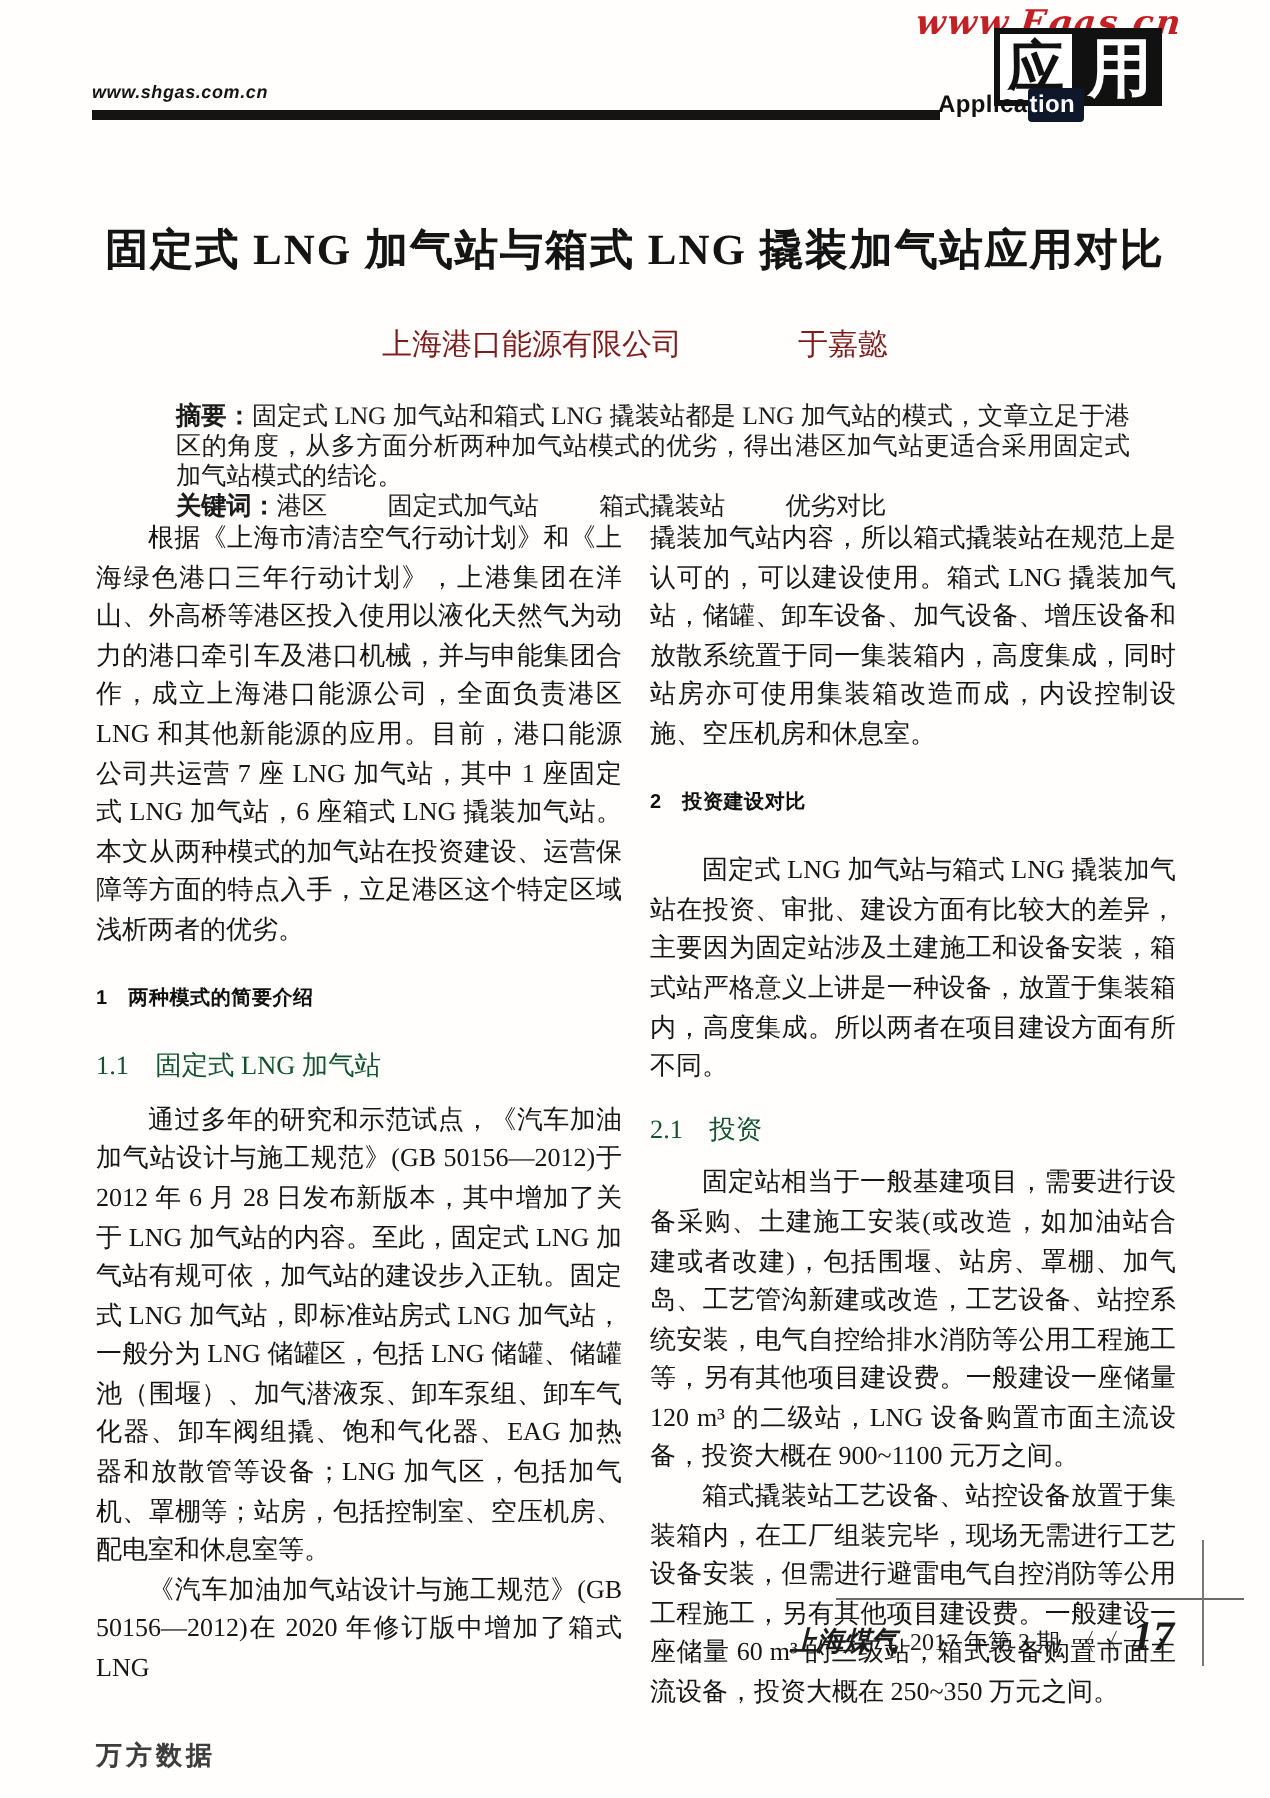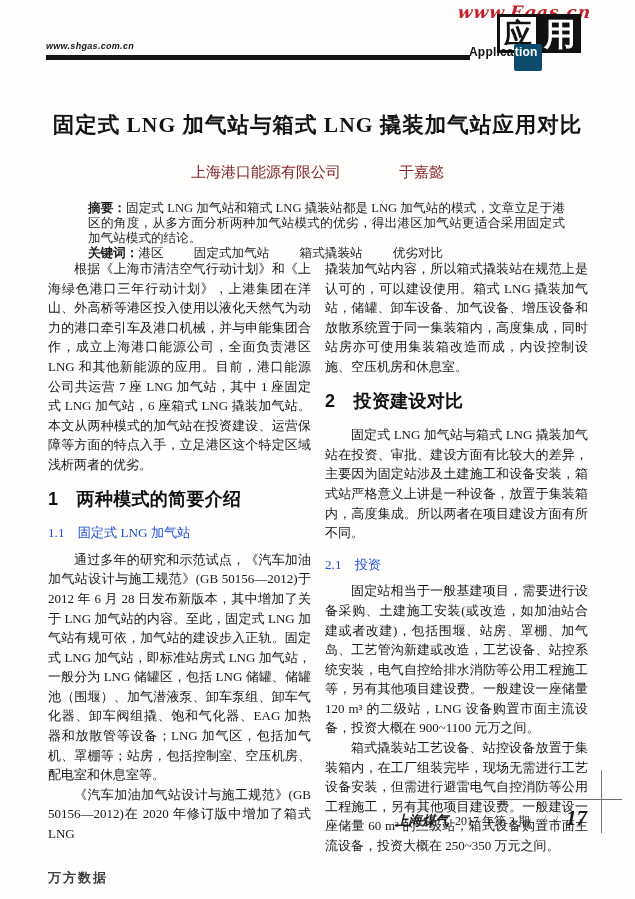--- a/index.html
+++ b/index.html
@@ -33,21 +33,21 @@
     display:flex;align-items:center;justify-content:center;
     font-weight:700;font-size:32px;color:#fff;line-height:1;
     font-family:"Liberation Sans",sans-serif;
   }
   .badge-label{
     position:absolute;left:-28px;top:31px;white-space:nowrap;
     font-family:"Liberation Sans",sans-serif;font-weight:700;font-size:12px;
     letter-spacing:.2px;
   }
   .lbl-black{color:#111;}
-  .lbl-white{color:#fff;background:#0c4a6e;padding:1px 4px 12px 1px;border-radius:2px;}
+  .lbl-white{color:#fff;background:#0f172a;padding:1px 4px 2px 1px;border-radius:2px;}
   
   .title{
     position:absolute;left:0;top:110px;width:100%;margin:0;text-align:center;
     font-size:21.5px;font-weight:700;letter-spacing:1px;color:#141414;
   }
   .byline{
     position:absolute;left:0;top:163px;width:100%;
     display:flex;justify-content:center;gap:58px;
     font-size:15px;color:#7f1d1d;
   }
@@ -64,23 +64,23 @@
   .col{
     position:absolute;top:259px;width:263px;
     font-size:13px;line-height:19.6px;text-align:justify;color:#161616;
   }
   .col-left{left:48px;}
   .col-right{left:325px;}
   .col p{margin:0;text-indent:2em;}
   .col p.no-indent{text-indent:0;}
   .h-section{
     margin:15px 0 14px;font-family:"Liberation Sans",sans-serif;
-    font-weight:700;font-size:18px;color:#111;letter-spacing:.3px;
+    font-weight:700;font-size:10px;color:#111;letter-spacing:.3px;
   }
-  .h-sub{margin:12px 0 7px;font-weight:400;font-size:13.2px;color:#1d4ed8;}
+  .h-sub{margin:12px 0 7px;font-weight:400;font-size:13.2px;color:#14532d;}
   
   .footer-rule{position:absolute;left:418px;top:799px;width:204px;height:1px;background:#6a6a6a;}
   .crop-mark{position:absolute;left:601px;top:770px;width:1px;height:63px;background:#787878;}
   .footer{
     position:absolute;right:48px;top:806px;white-space:nowrap;
     font-size:12px;color:#1c1c1c;
   }
   .journal{font-style:italic;font-weight:700;font-size:13.5px;margin-right:6px;}
   .issue{margin-right:6px;text-align:center;}
   .angles{margin-right:6px;font-size:12px;}

